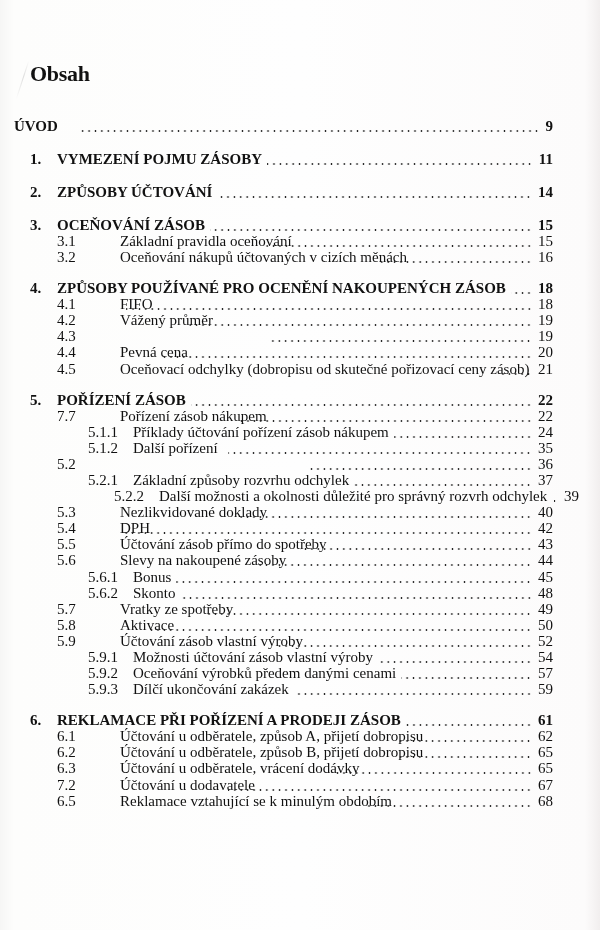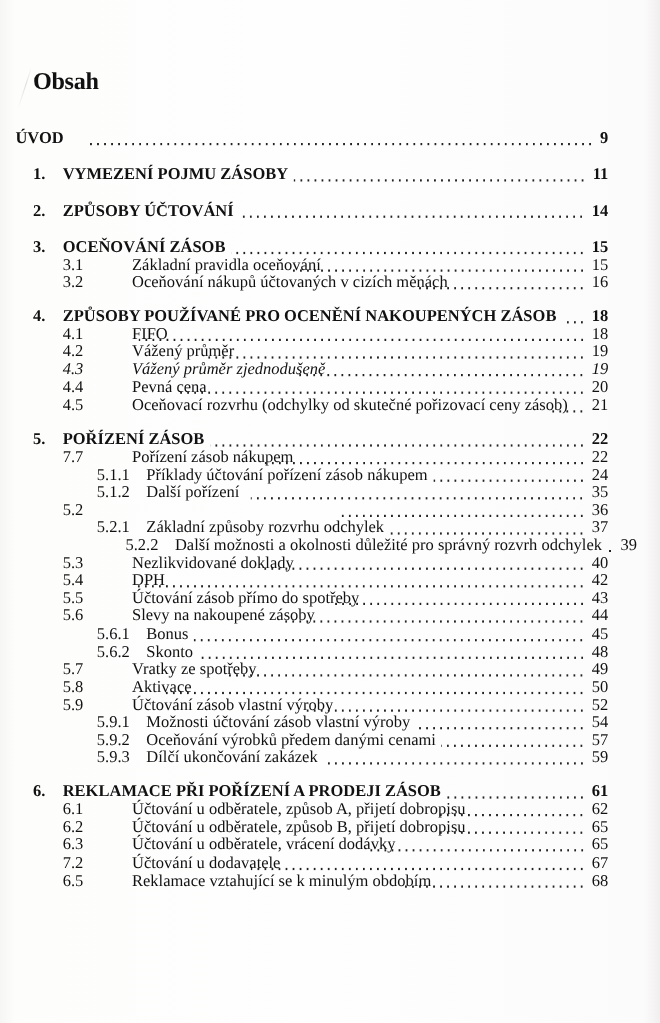--- a/index.html
+++ b/index.html
@@ -97,35 +97,34 @@
         <span class="lbl">FIFO</span>
         <span class="leader" style="left: 125.516px; width: 406.484px;"></span>
         <span class="pg">18</span>
       </div>
       <div class="row sec" style="top: 312.2px;">
         <span class="num">4.2</span>
         <span class="lbl">Vážený průměr</span>
         <span class="leader" style="left: 185.875px; width: 346.125px;"></span>
         <span class="pg">19</span>
       </div>
-      <div class="row sec" style="top: 328.3px; font-style: italic;">
+      <div class="row sec" style="top: 328.3px;">
         <span class="num">4.3</span>
-        <span class="lbl">Vážený průměr zjednodušeně</span>
         <span class="leader" style="left: 271.266px; width: 260.734px;"></span>
         <span class="pg">19</span>
       </div>
       <div class="row sec" style="top: 344.4px;">
         <span class="num">4.4</span>
         <span class="lbl">Pevná cena</span>
         <span class="leader" style="left: 160.891px; width: 371.109px;"></span>
         <span class="pg">20</span>
       </div>
       <div class="row sec" style="top: 360.5px;">
         <span class="num">4.5</span>
-        <span class="lbl">Oceňovací rozvrhu (odchylky od skutečné pořizovací ceny zásob)</span>
+        <span class="lbl">Oceňovací odchylky (dobropisu od skutečné pořizovací ceny zásob)</span>
         <span class="leader" style="left: 498.281px; width: 33.7188px;"></span>
         <span class="pg">21</span>
       </div>
       <div class="row chapter" style="top: 389.5px;">
         <span class="num">5.</span>
         <span class="lbl">POŘÍZENÍ ZÁSOB</span>
         <span class="leader" style="left: 190.797px; width: 341.203px;"></span>
         <span class="pg">22</span>
       </div>
       <div class="row sec" style="top: 407.5px;">

